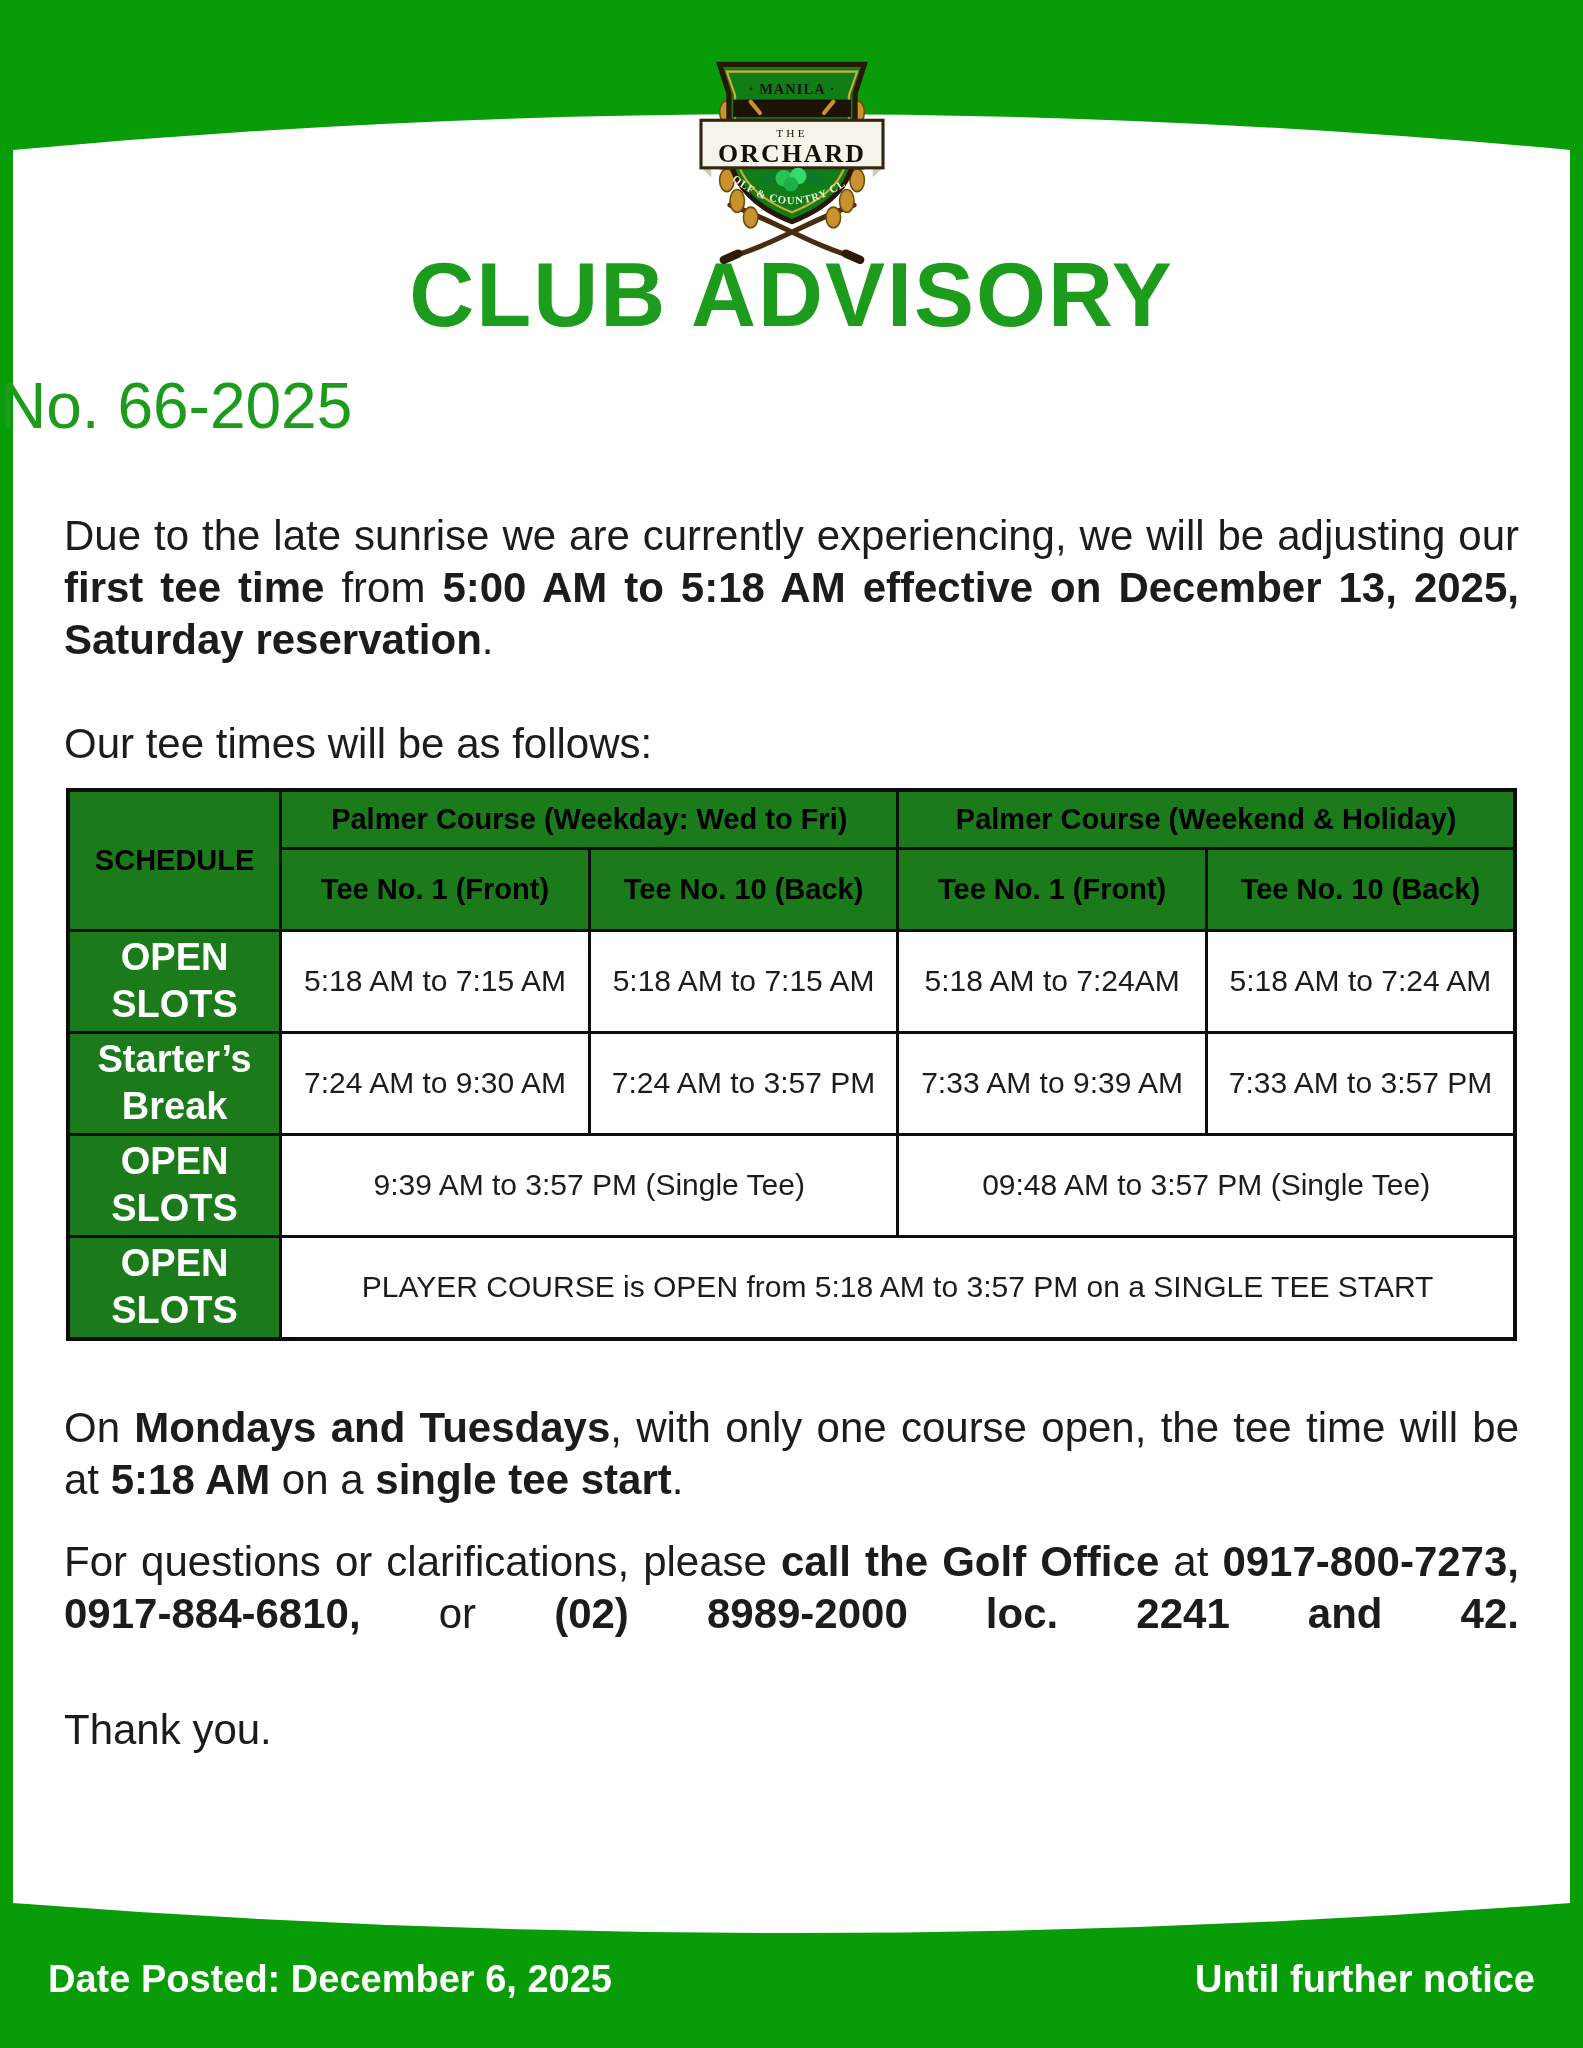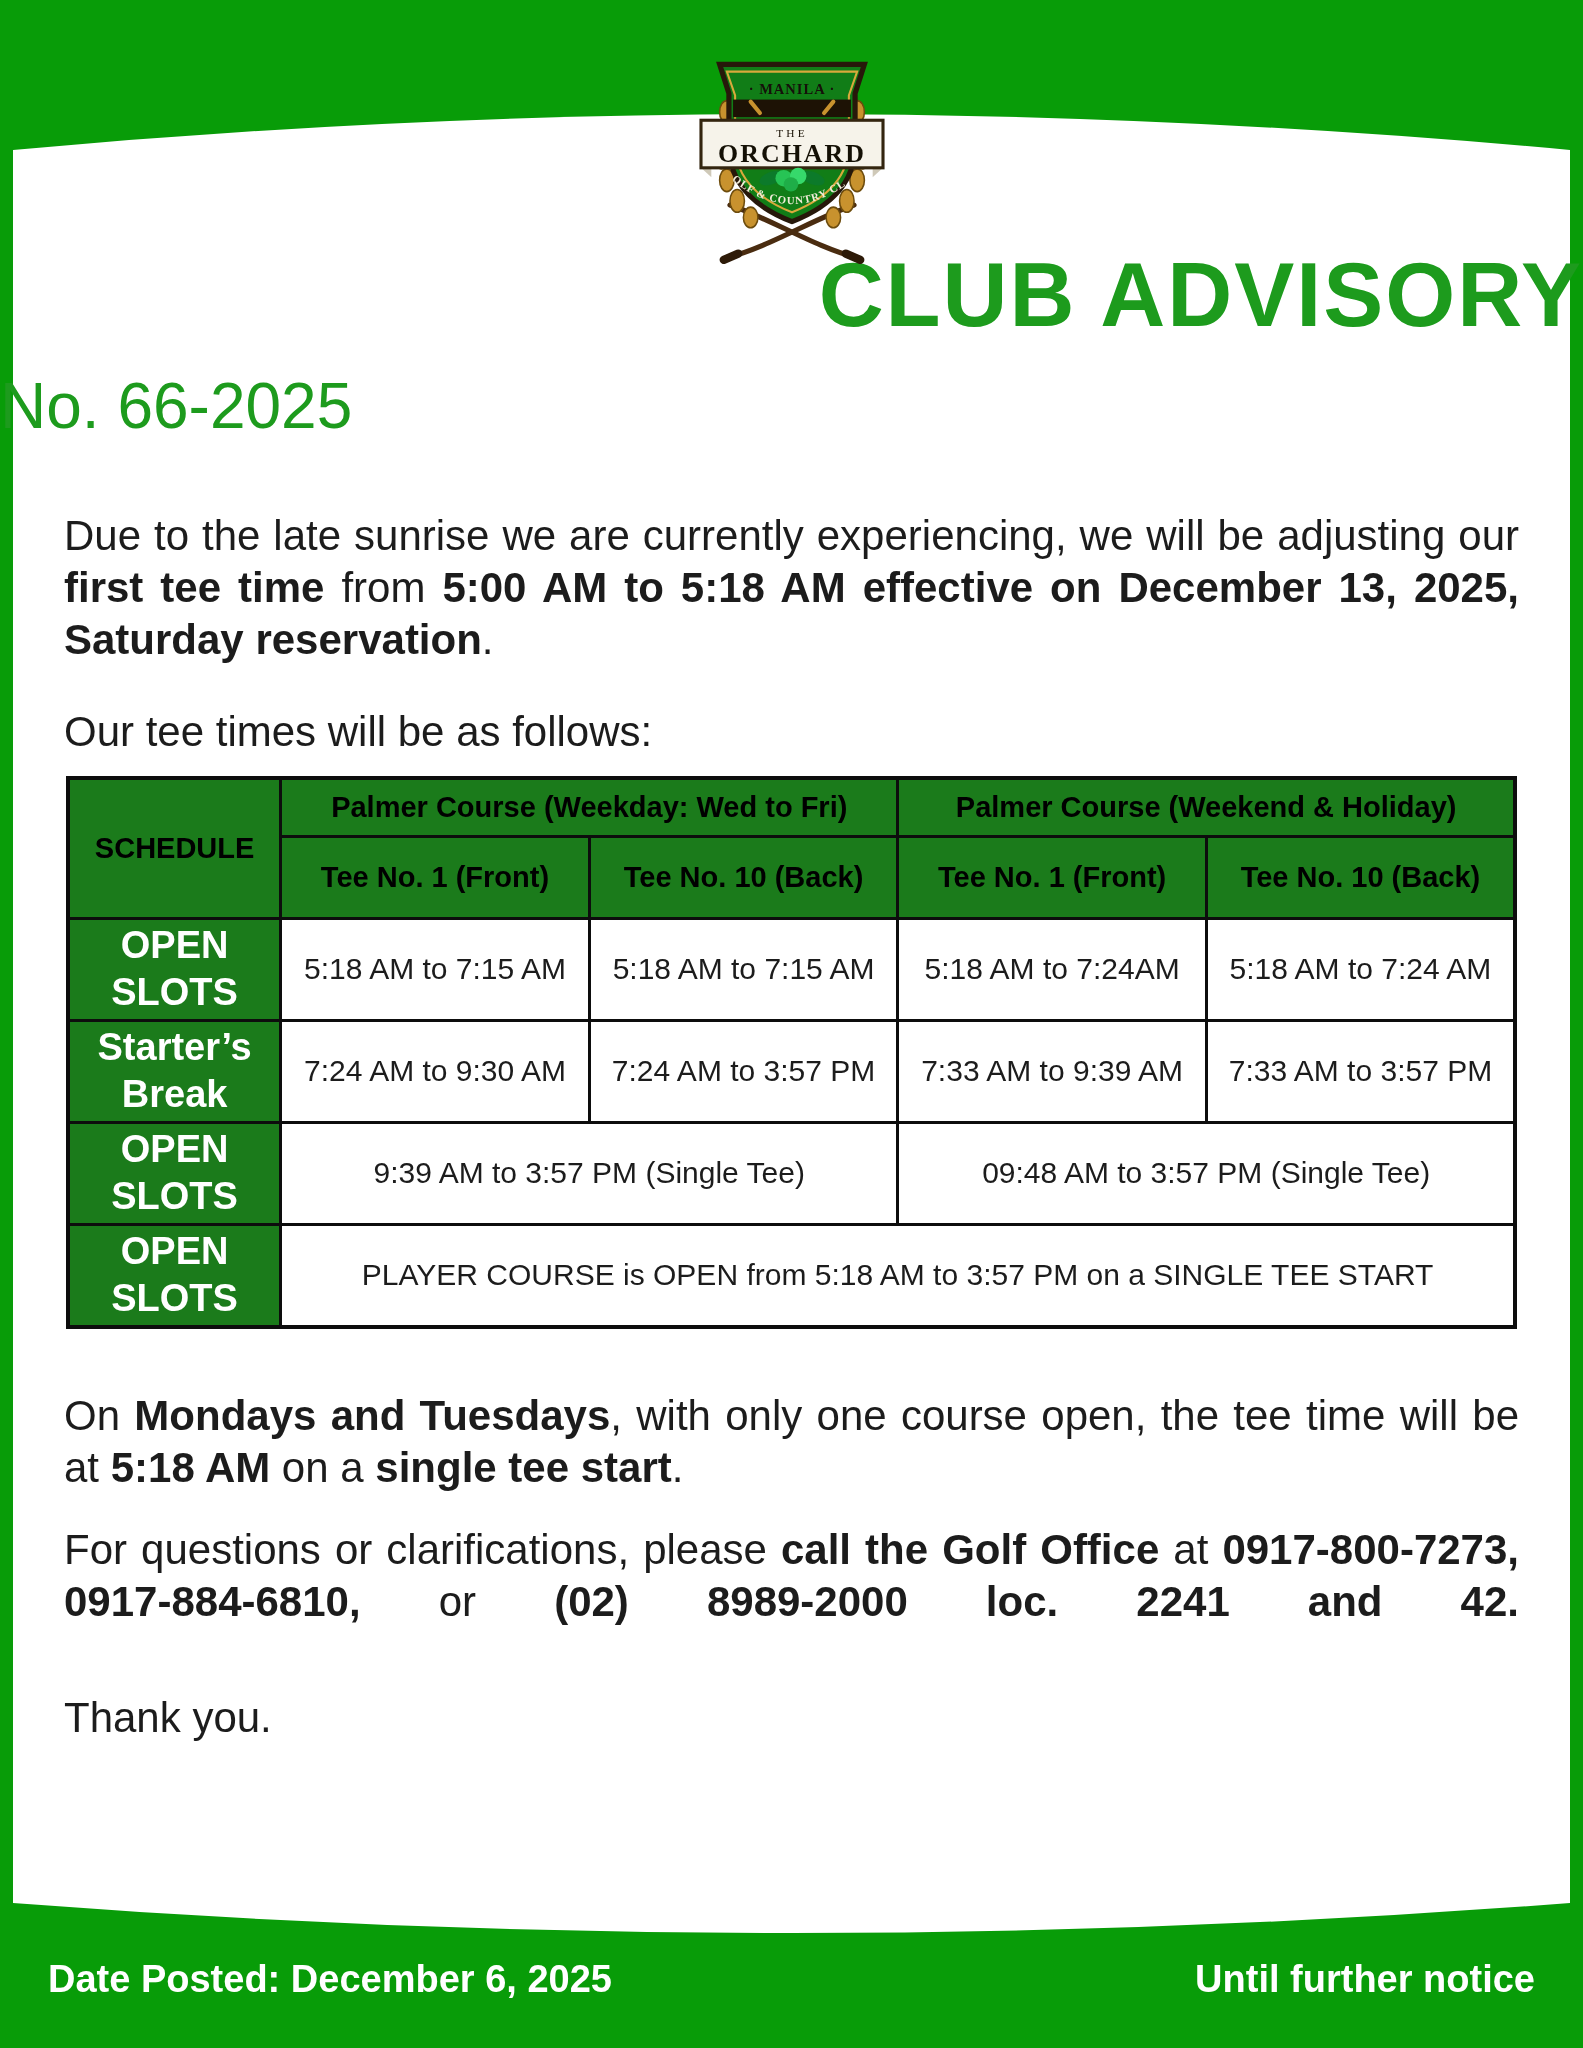--- a/index.html
+++ b/index.html
@@ -14,40 +14,40 @@
   .content { position: absolute; left: 0; top: 0; width: 1583px; height: 2048px; }
 
   .logo {
     position: absolute; top: 52px; left: 50%;
     transform: translateX(-50%);
     width: 210px; height: 212px;
   }
 
   .title {
     margin: 250px 0 16px 0;
-    text-align: right;
+    text-align: center;
     font-size: 90px; line-height: 1; font-weight: 700;
     letter-spacing: 2px;
     color: #1d9b1d;
   }
   .advisory-no {
     margin: 34px 0 0 0;
     text-align: left;
     font-size: 64px; line-height: 1; font-weight: 400;
     color: #1d9b1d;
   }
 
   .body-text {
     margin: 0 64px;
     font-size: 42px; line-height: 52px;
     color: #1c1c1c;
     text-align: justify;
   }
   .p-intro   { margin-top: 72px; }
-  .p-lead    { margin-top: 40px; text-align: left; }
+  .p-lead    { margin-top: 52px; text-align: left; }
   .p-mondays { margin-top: 61px; }
   .p-contact { margin-top: 30px; text-align-last: justify; }
   .p-closing { margin-top: 64px; text-align: left; }
   .p-signature { margin-top: 100px; text-align: left; }
 
   table.tee-table {
     border-collapse: collapse;
     margin: 18px 64px 0 66px;
     width: 1451px;
     table-layout: fixed;

